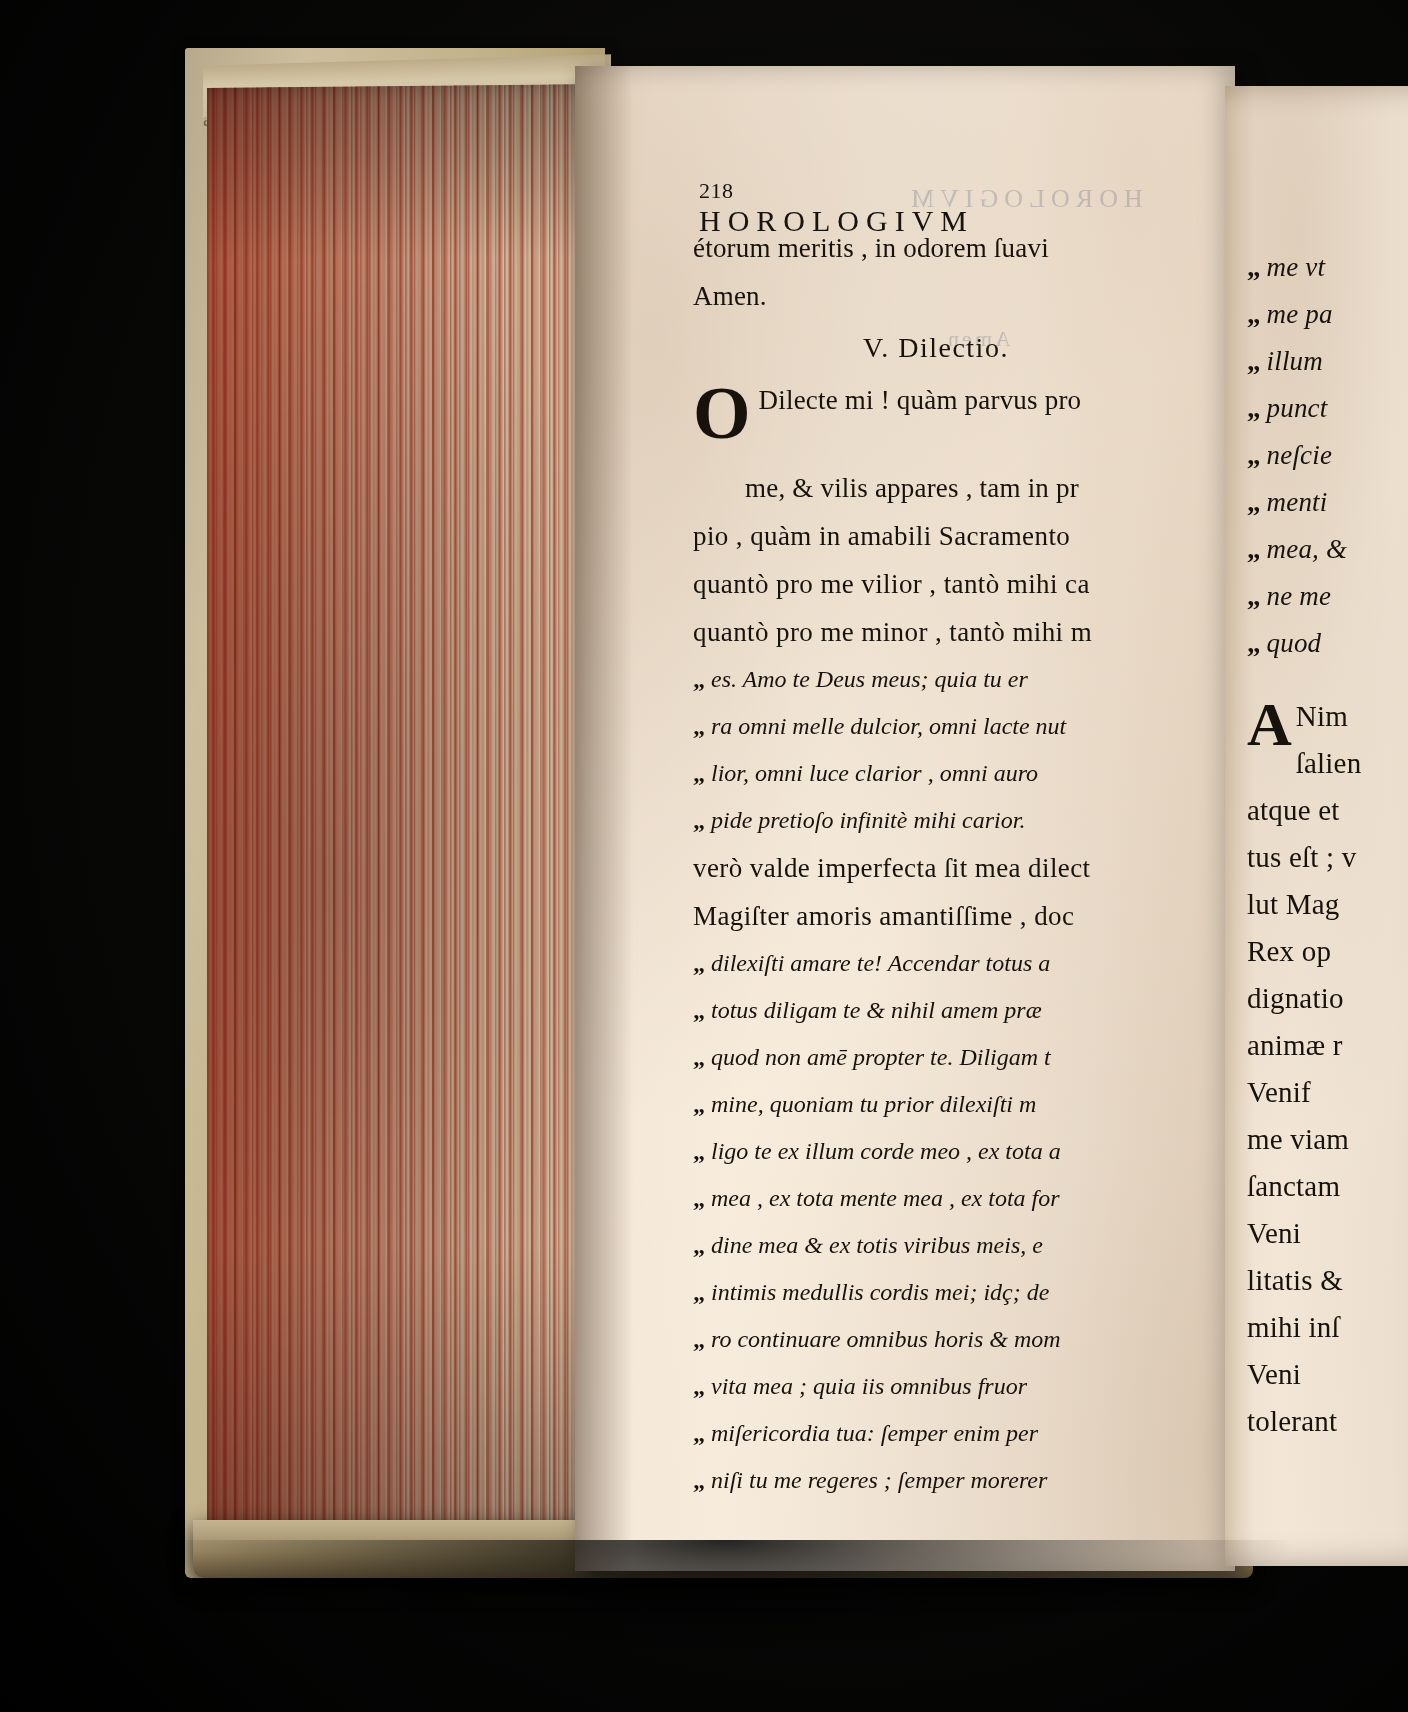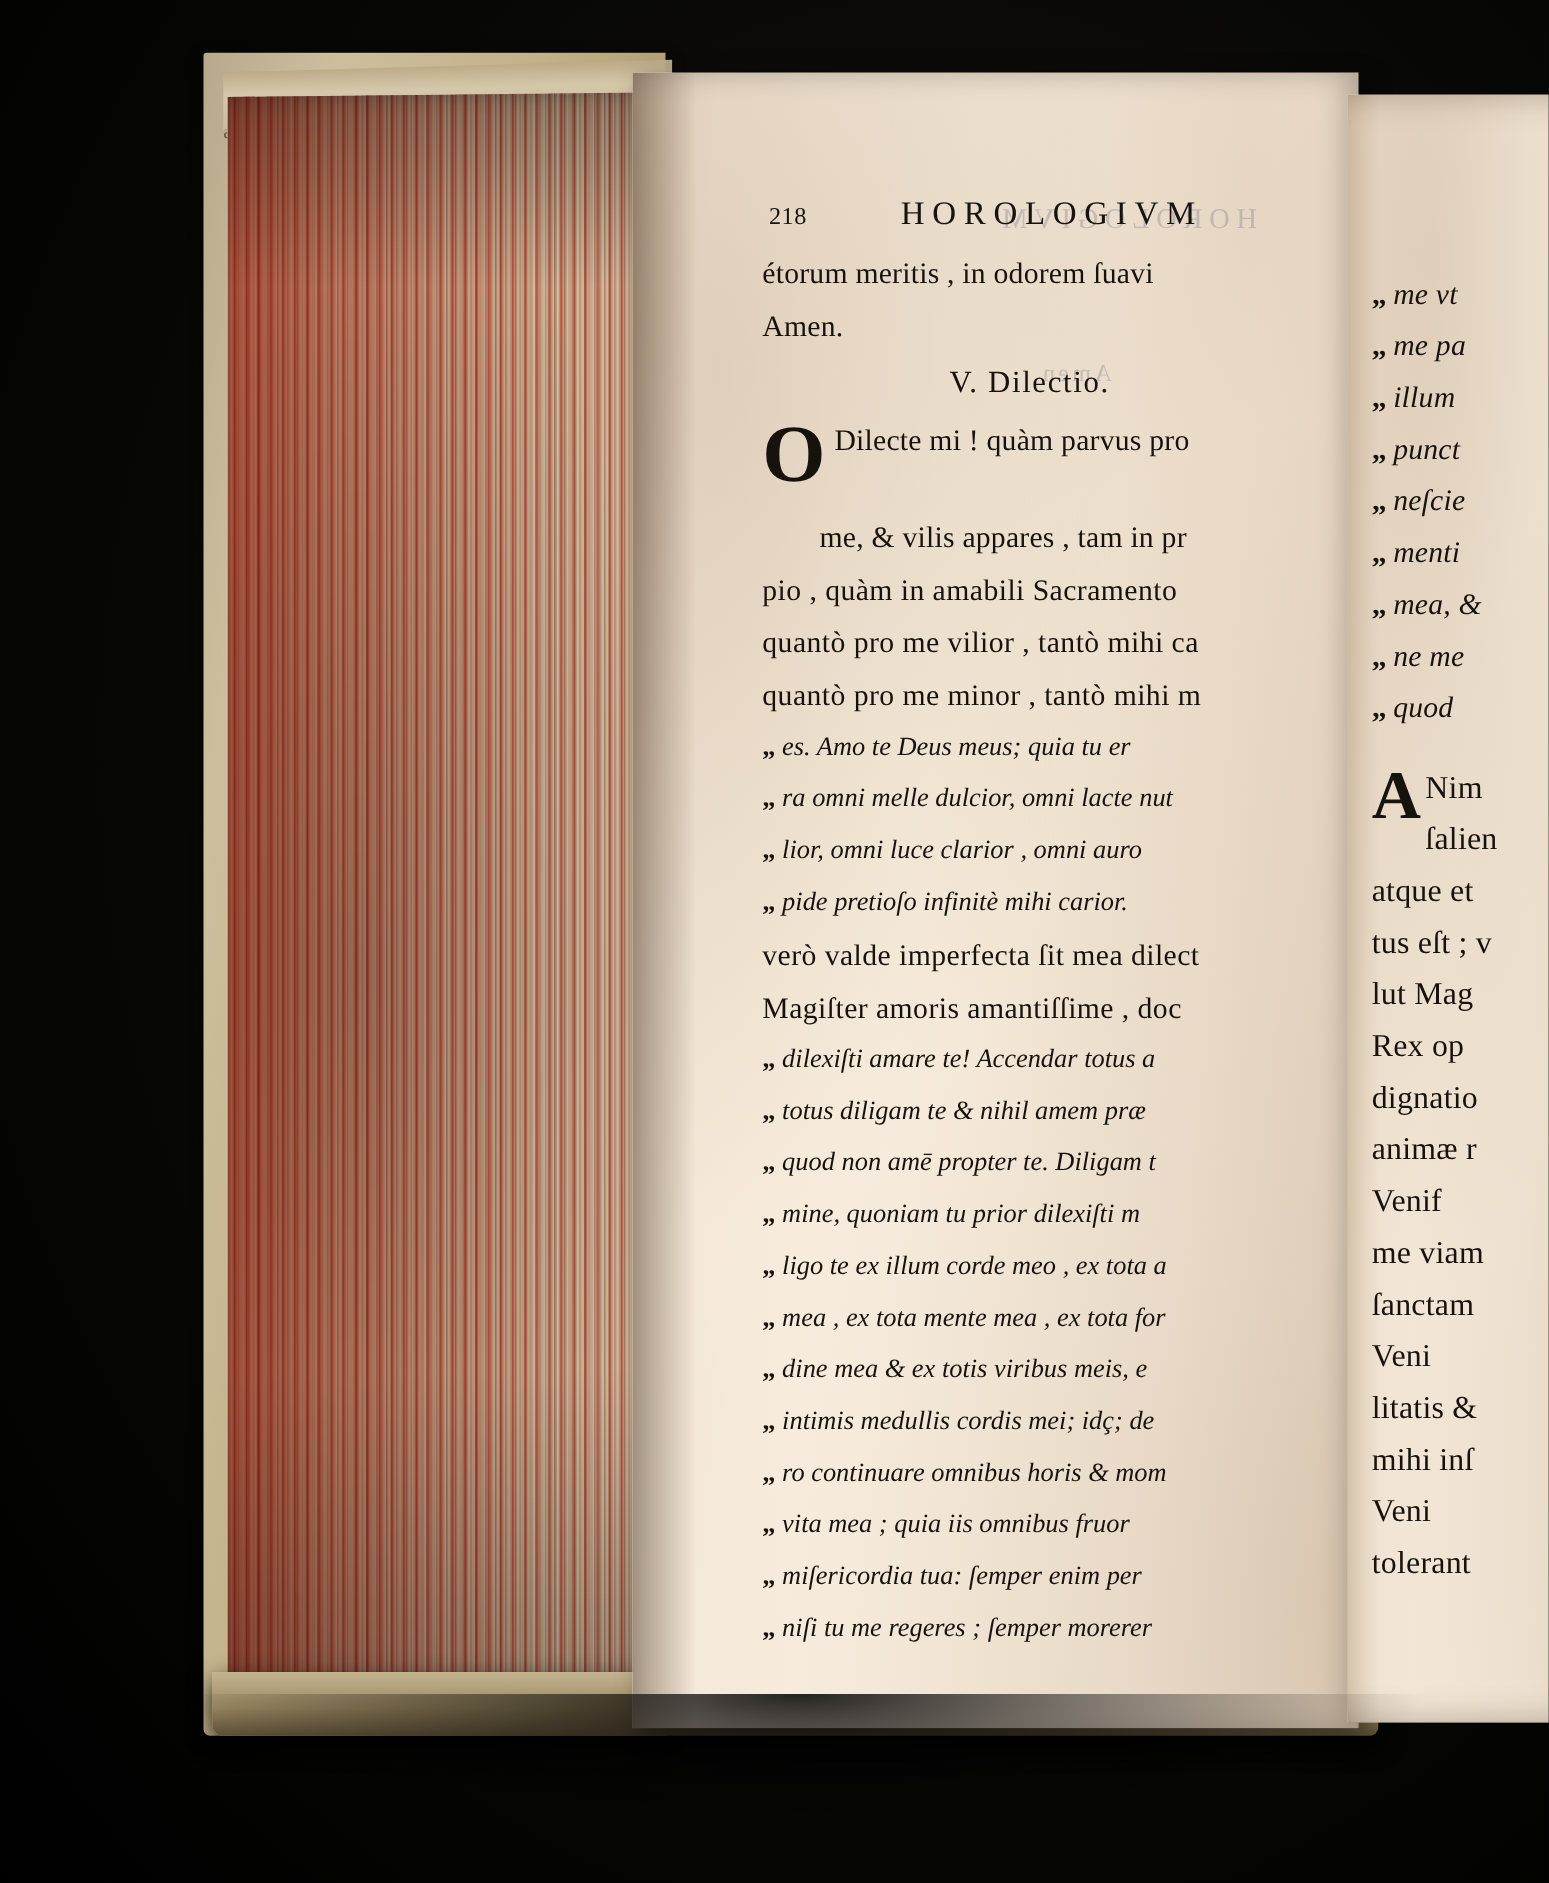--- a/index.html
+++ b/index.html
@@ -171,20 +171,21 @@
 
   
   .running-head {
     position: absolute;
     left: 0; right: 0;
     top: 112px;
     display: flex;
     align-items: baseline;
     padding: 0 36px 0 124px;
     color: #171310;
+    flex-direction: column;
   }
   .folio {
     font-size: 22px;
     letter-spacing: 0.5px;
   }
   .head-title {
     flex: 1;
     text-align: center;
     font-size: 30px;
     letter-spacing: 7px;

